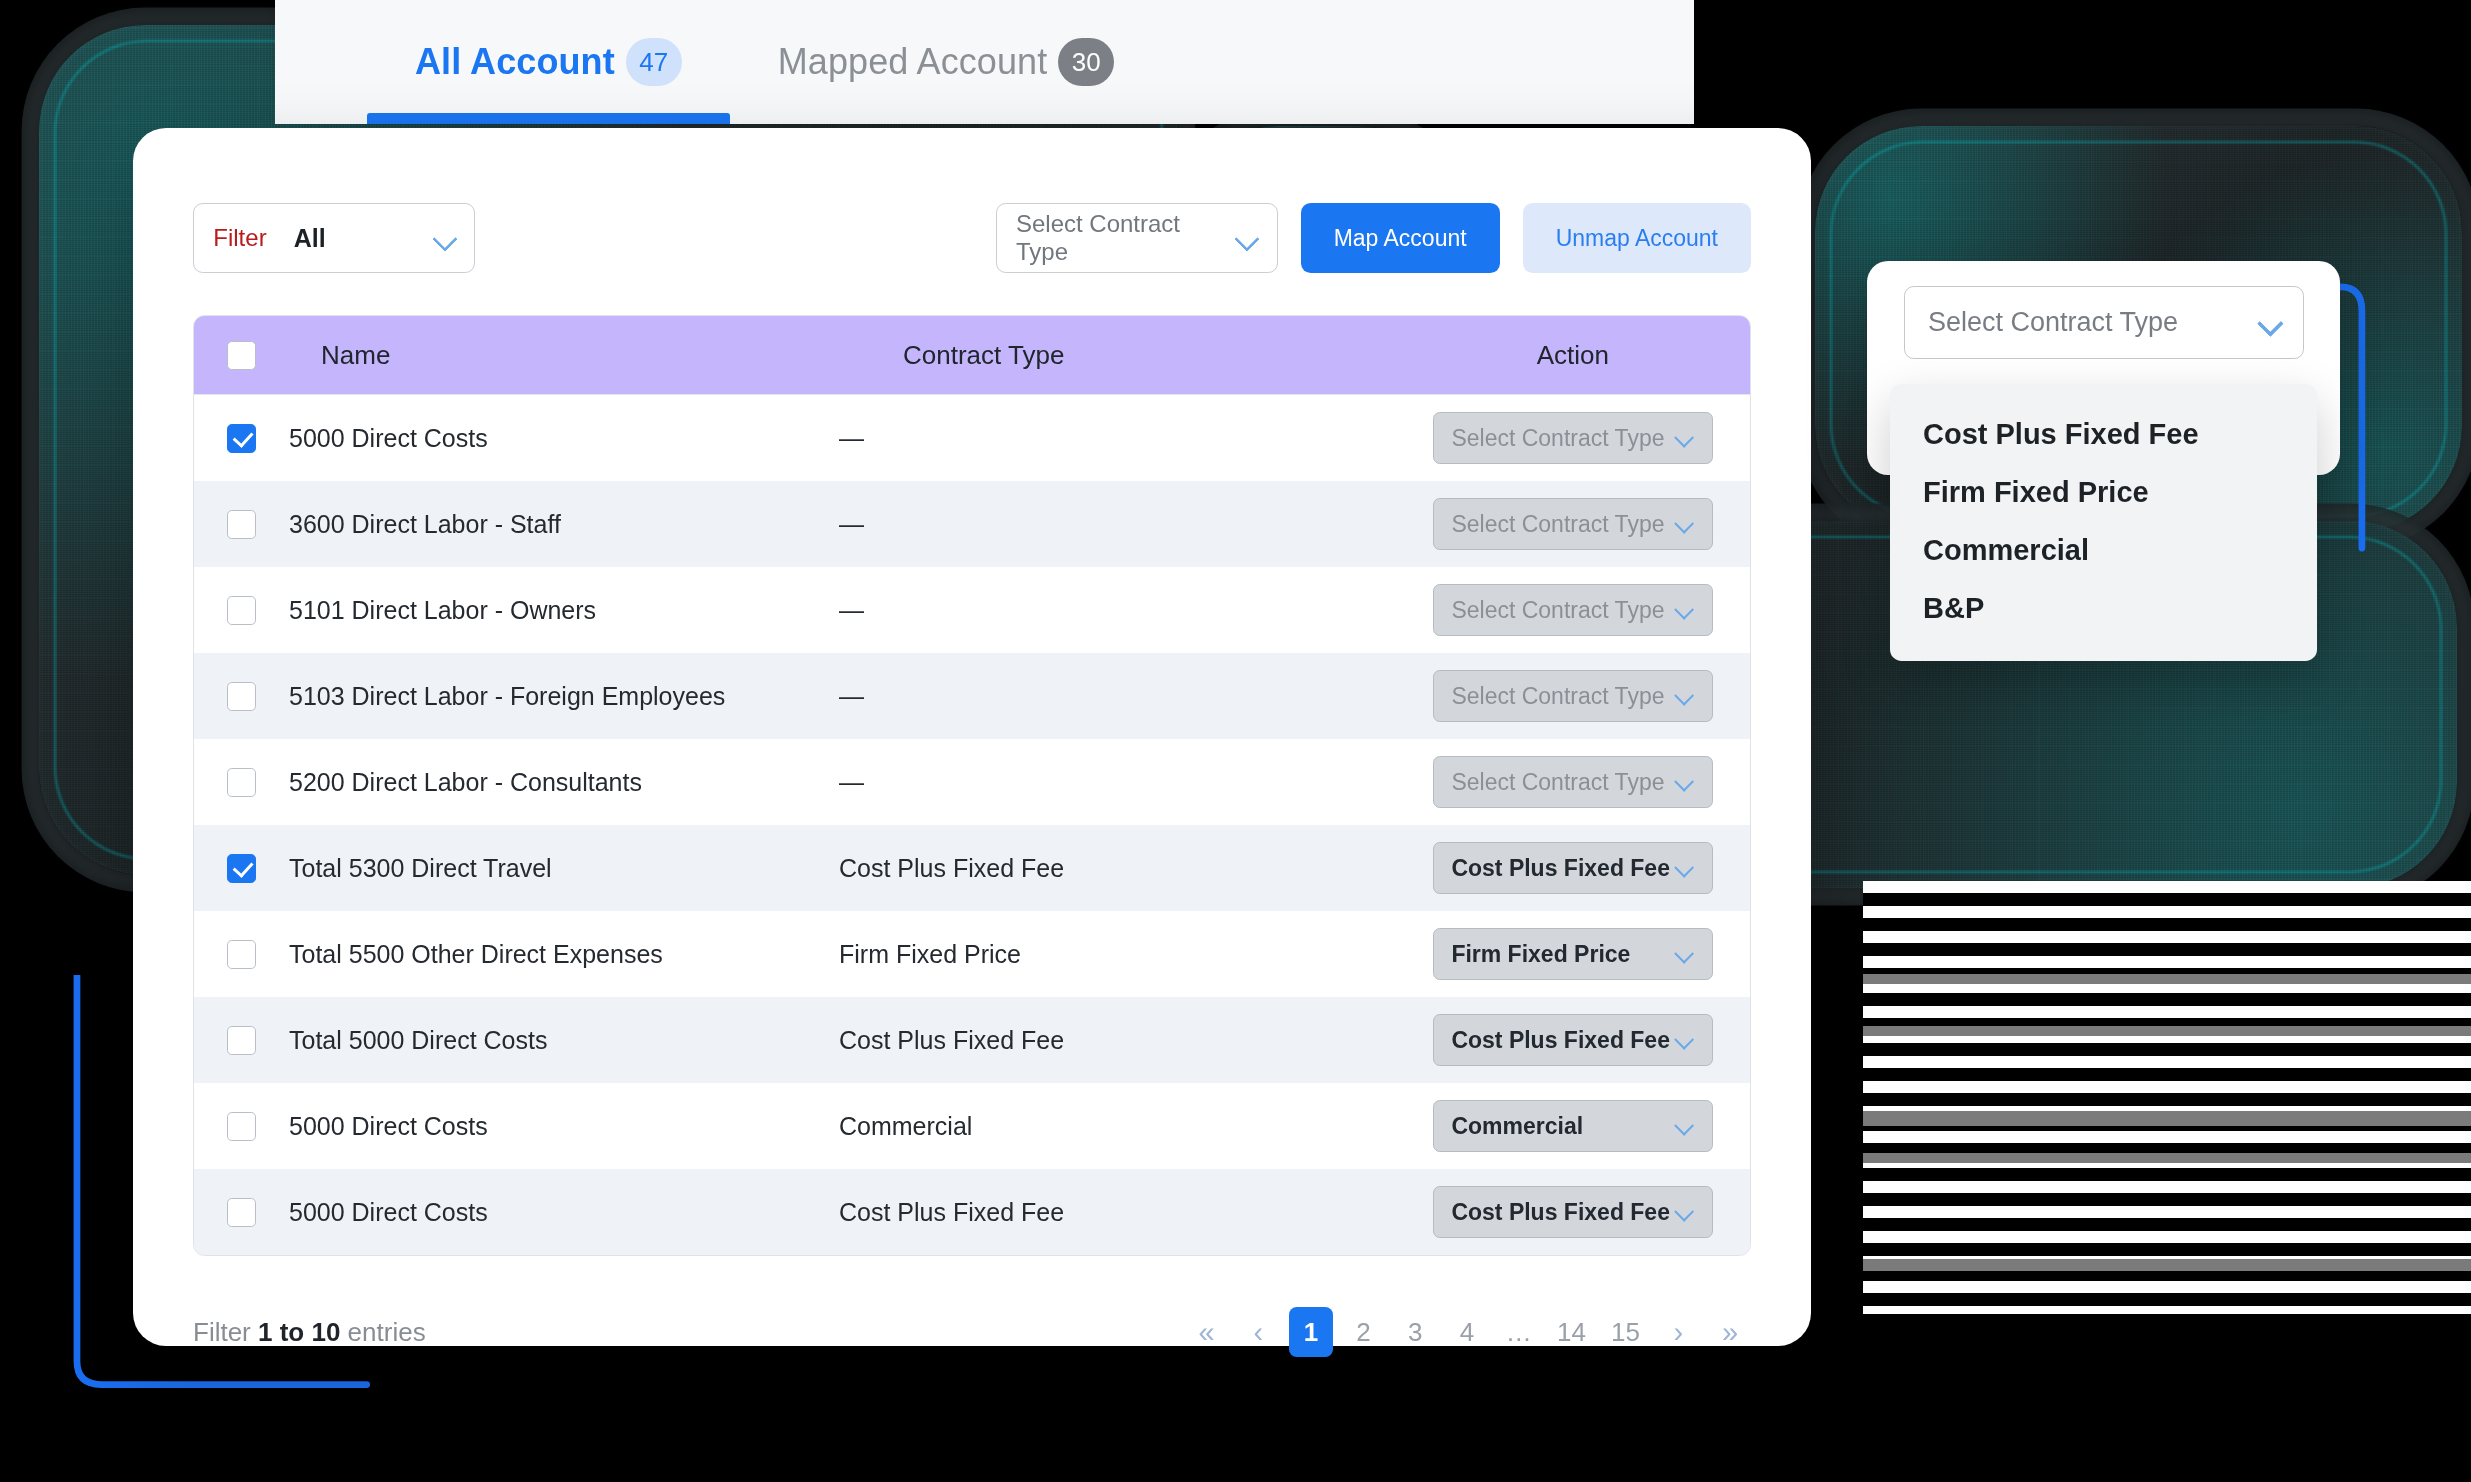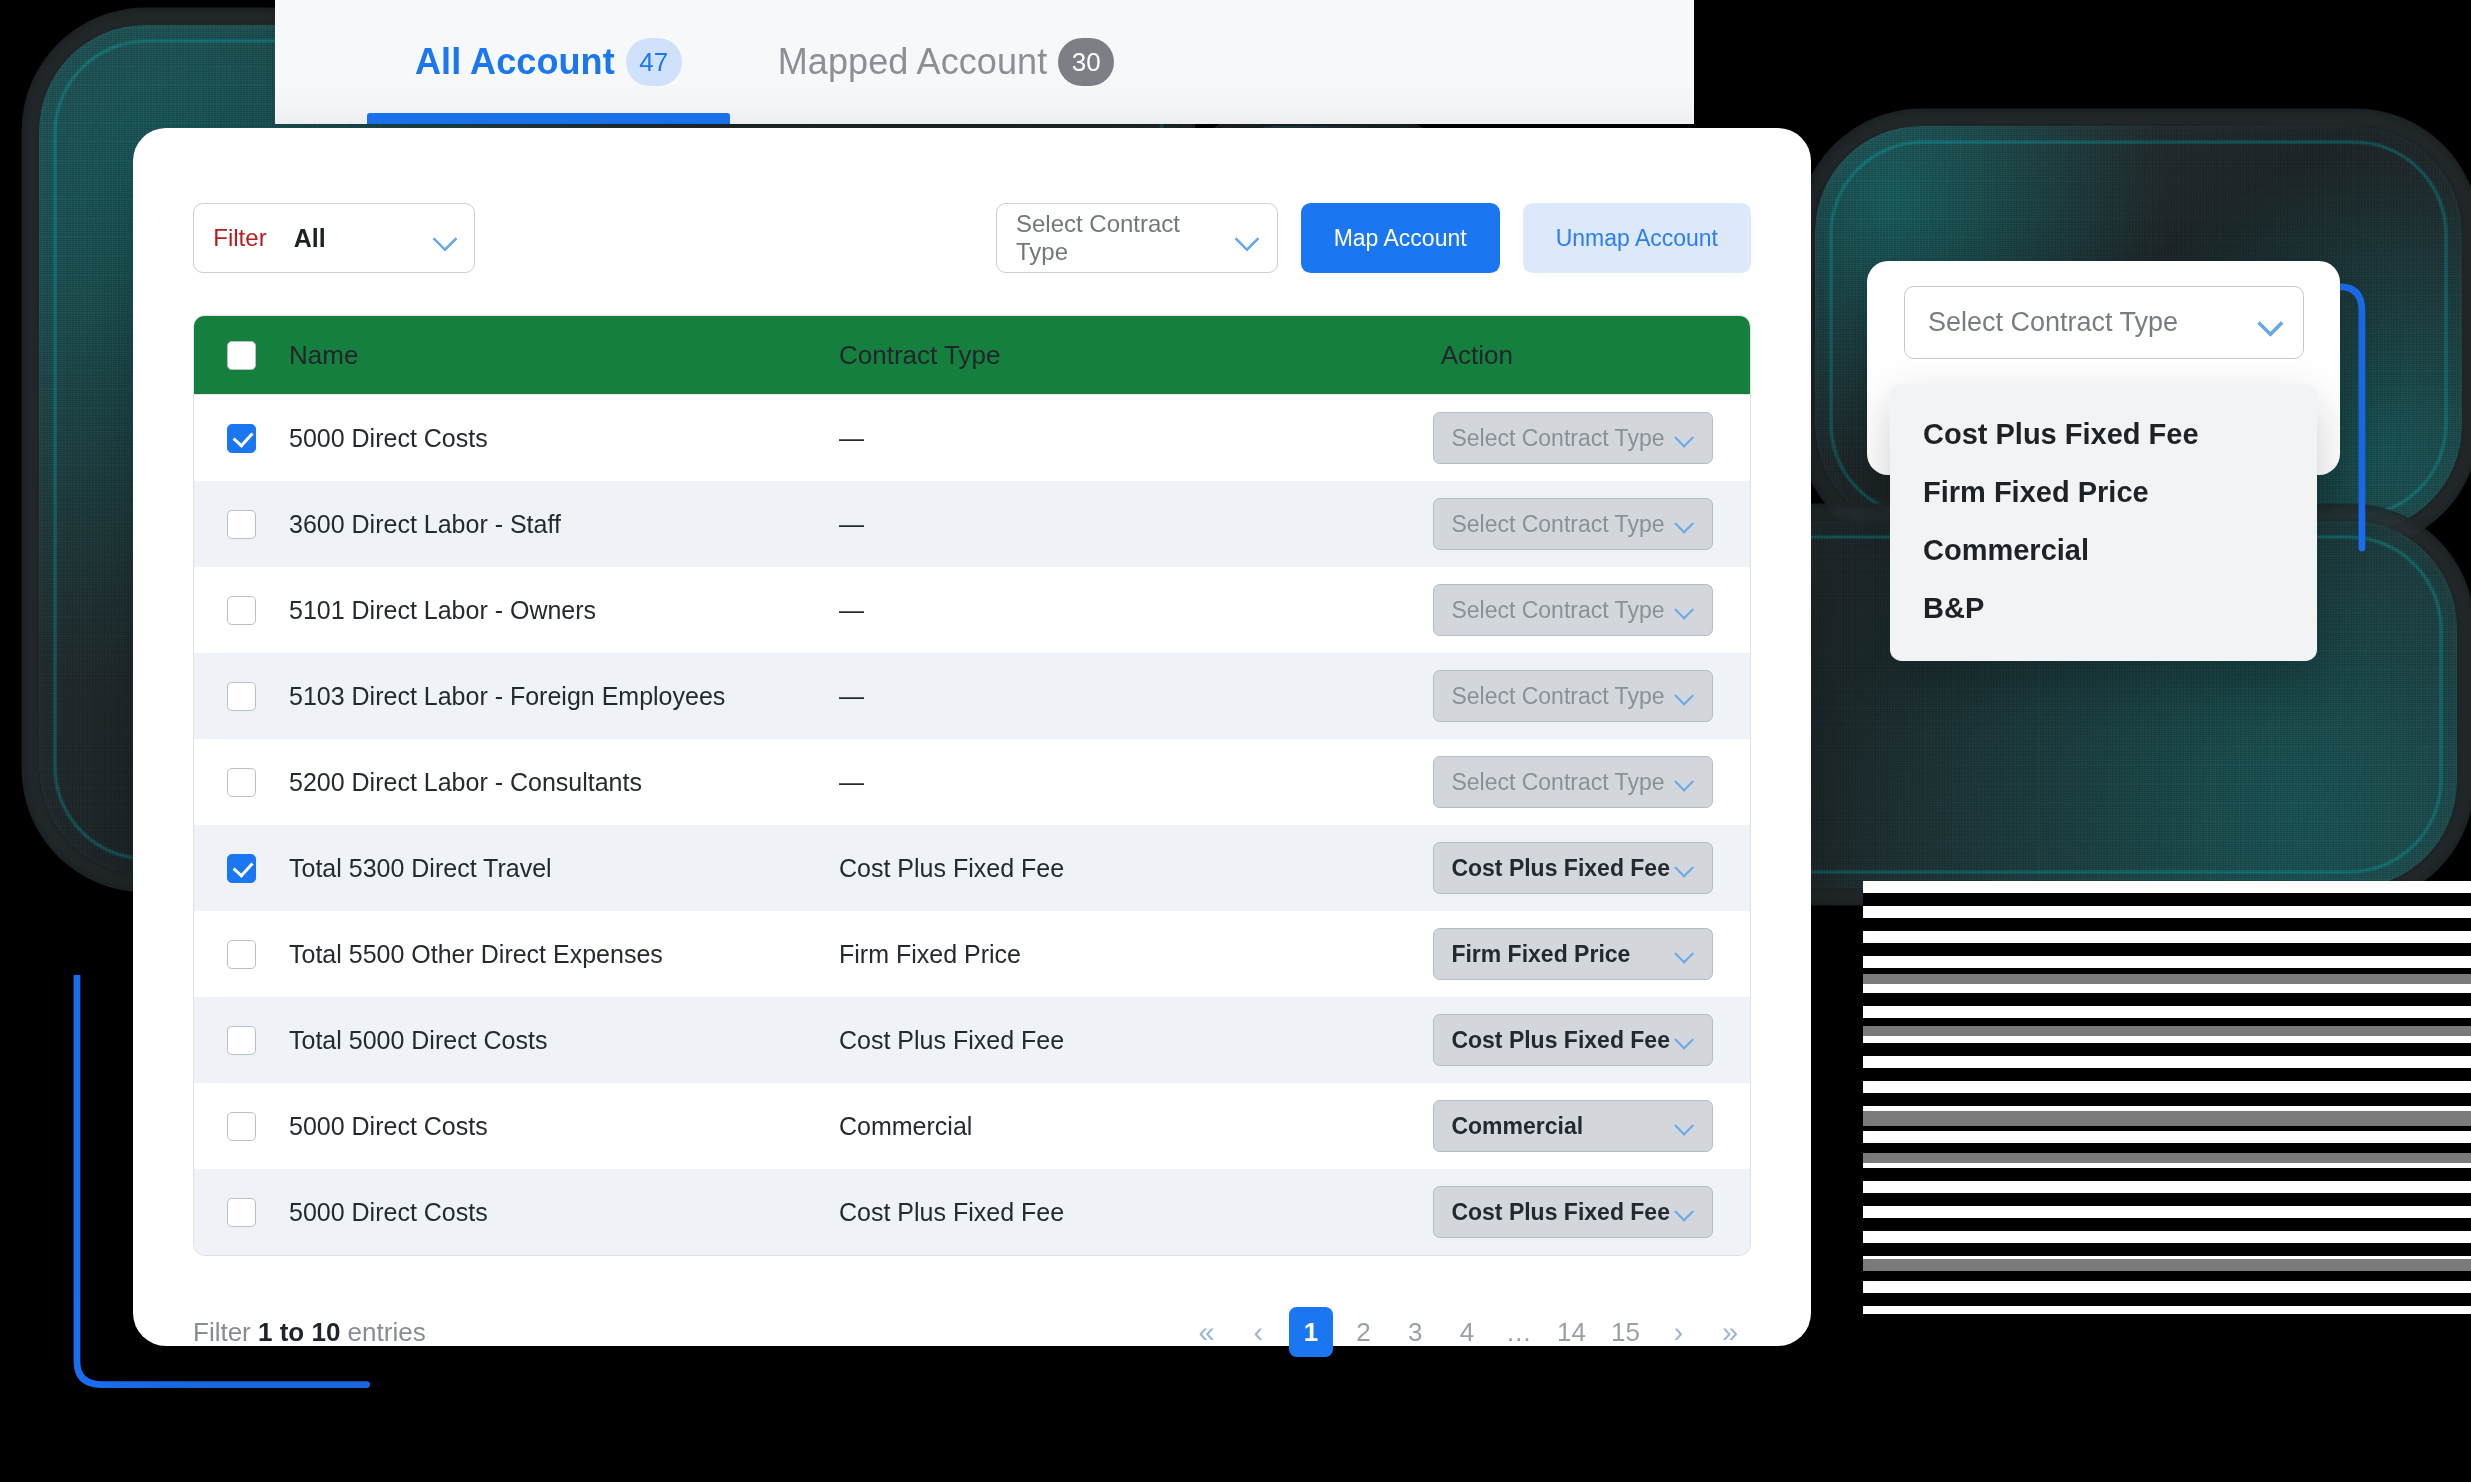--- a/index.html
+++ b/index.html
@@ -197,23 +197,24 @@
     margin-top: 42px;
     border: 1.4px solid #dfe3e8;
     border-radius: 11.6px;
     overflow: hidden;
     background: #f4f6f8;
   }
   .thead {
     display: flex;
     align-items: center;
     height: 79px;
-    background: #15803d;
+    background: #c4b5fd;
     border-bottom: 1.4px solid #e3e7ec;
     box-shadow: 0 1.9px 4.8px rgba(0,0,0,0.06);
+    gap: 32px;
   }
   .cell-check { width: 95px; display: flex; align-items: center; justify-content: center; }
   .cell-name { width: 550px; }
   .cell-type { width: 594px; }
   .cell-action { flex: 1; display: flex; align-items: center; }
   .th { font-size: 26px; color: #20262c; }
   .thead .cell-action .th { padding-left: 7.7px; }
 
   .trow {
     display: flex;

